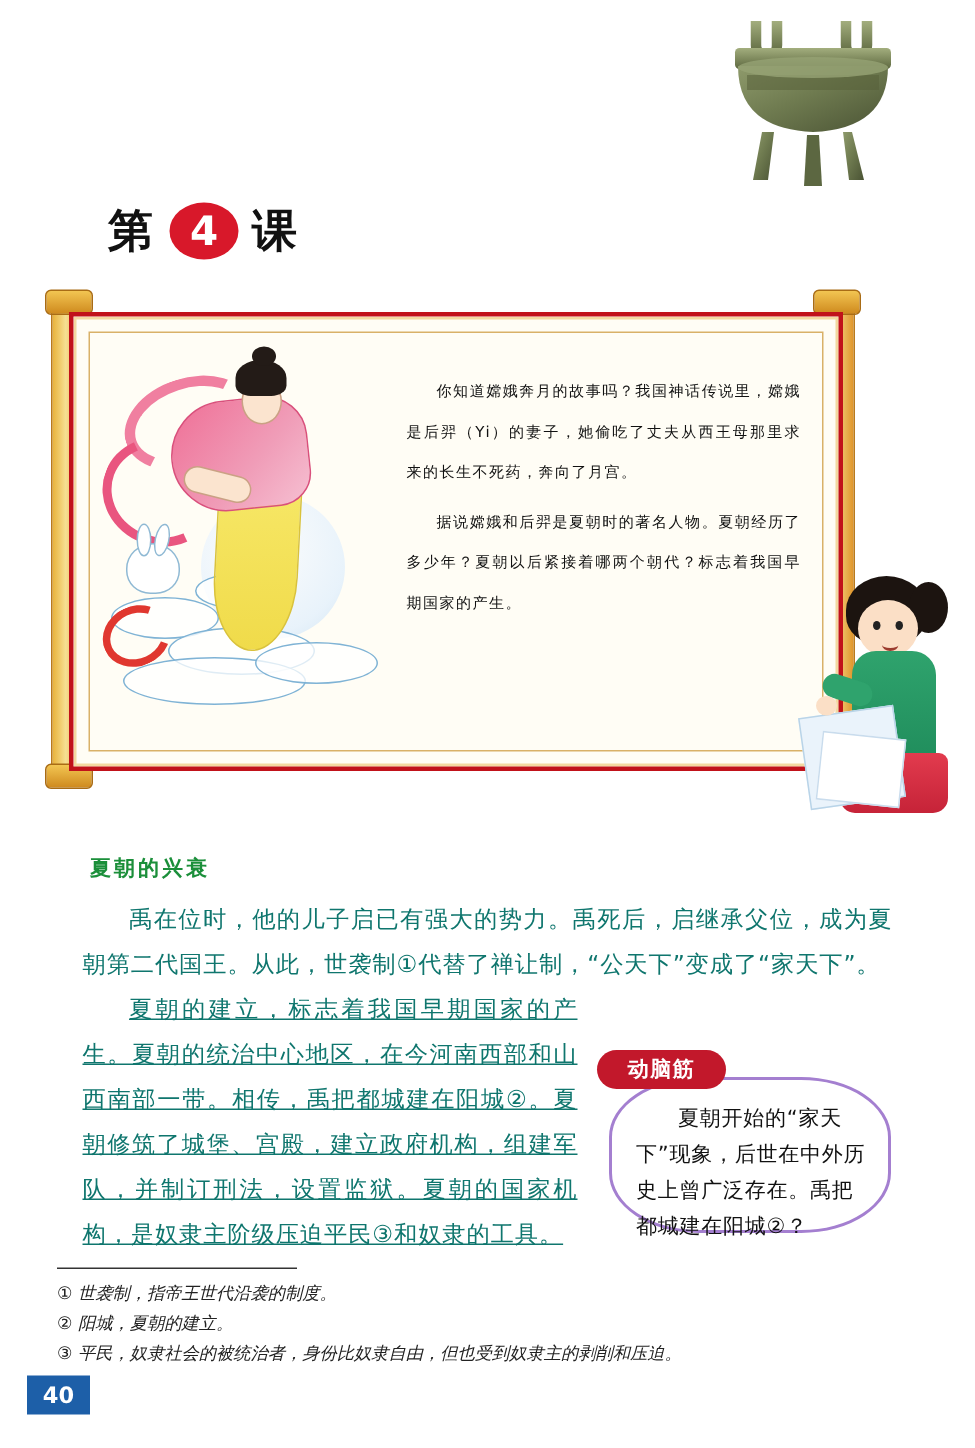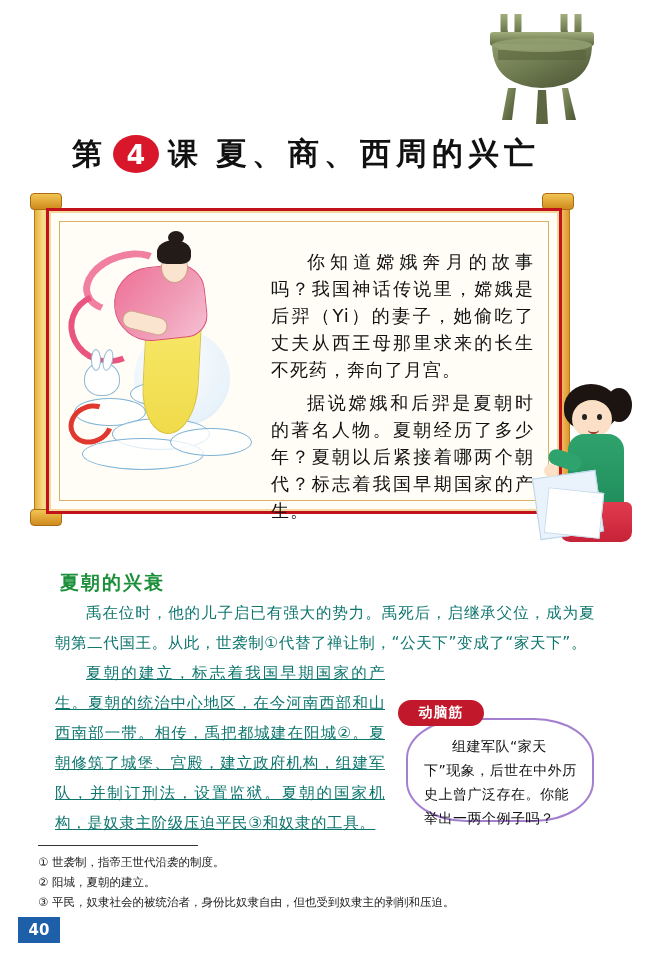--- a/index.html
+++ b/index.html
@@ -57,21 +57,21 @@
     box-shadow:0 0 0 2px #f3d9a0 inset;
   }
   .scroll-inner{
     position:absolute;left:10px;top:10px;right:10px;bottom:10px;
     border:1px solid #d9b168;
     display:flex;
   }
   .scroll-art{width:205px;position:relative;flex:none;}
   .scroll-text{
     flex:1;padding:26px 14px 10px 6px;
-    font-size:18px;line-height:27px;color:#111;
+    font-size:10px;line-height:27px;color:#111;
     text-align:justify;letter-spacing:1px;
     font-family:"DejaVu Sans","Liberation Sans",sans-serif;
   }
   .scroll-text p{margin:0 0 6px 0;text-indent:2em;}
 
   
   .moon{
     position:absolute;left:74px;top:108px;width:96px;height:96px;border-radius:50%;
     background:radial-gradient(circle at 40% 35%,#fdfdfd,#e7f2fb 70%,#cfe3f3);
     opacity:.95;
@@ -181,21 +181,21 @@
     transform:rotate(-8deg);
   }
   .g-paper2{
     position:absolute;left:8px;top:112px;width:54px;height:44px;
     background:#ffffff;border:1px solid #c9dced;transform:rotate(6deg);
   }
 
   
   .section-head{
     position:absolute;left:60px;top:570px;
-    font-size:19px;font-weight:bold;color:#1b8f3a;letter-spacing:2px;
+    font-size:14px;font-weight:bold;color:#1b8f3a;letter-spacing:2px;
   }
   .body-col{
     position:absolute;left:55px;top:598px;width:540px;
     font-size:15.5px;line-height:30px;color:#0f766e;letter-spacing:0.6px;
     text-align:justify;
   }
   .body-col p{margin:0;text-indent:2em;}
   .body-narrow{width:330px;text-decoration:underline;}
 
   
@@ -216,21 +216,21 @@
     font-size:14px;line-height:24px;color:#111;letter-spacing:0.5px;
   }
   .brain-bubble p{margin:0;text-indent:2em;}
 
   
   .fn-rule{position:absolute;left:38px;top:845px;width:160px;border-top:1px solid #333;}
   .footnotes{
     position:absolute;left:38px;top:852px;width:560px;
     font-size:11.5px;line-height:20px;color:#222;
   }
-  .footnotes div{white-space:nowrap;}
+  .footnotes div{white-space:nowrap;font-style:italic;}
 
   
   .page-num{
     position:absolute;left:18px;bottom:22px;width:42px;height:26px;
     background:#1d5fa8;color:#fff;font-size:15px;font-weight:bold;
     display:flex;align-items:center;justify-content:center;
   }
 </style>
 </head>
 <body>
@@ -257,21 +257,20 @@
     <path d="M56 84 L50 116 L60 116 L64 84 Z" fill="url(#bz)"></path>
     <path d="M116 84 L124 116 L114 116 L110 84 Z" fill="url(#bz)"></path>
     <path d="M86 86 L84 120 L96 120 L94 86 Z" fill="#5c6741"></path>
     <ellipse cx="90" cy="41" rx="50" ry="7" fill="#96a274" opacity=".8"></ellipse>
   </svg>
 
   <div class="title-row">
     <span class="t-char">第</span>
     <span class="lesson-num">4</span>
     <span class="t-char">课</span>
-    <span class="title-main">夏、商、西周的兴亡</span>
   </div>
 
   <div class="scroll-wrap">
     <div class="scroll-rod rod-left">
       <div class="rod-cap cap-t"></div>
       <div class="rod-cap cap-b"></div>
     </div>
     <div class="scroll-rod rod-right">
       <div class="rod-cap cap-t"></div>
       <div class="rod-cap cap-b"></div>
@@ -331,21 +330,21 @@
   <div class="body-col" style="top:598px;width:540px;">
     <p>禹在位时，他的儿子启已有强大的势力。禹死后，启继承父位，成为夏朝第二代国王。从此，世袭制①代替了禅让制，“公天下”变成了“家天下”。</p>
   </div>
 
   <div class="body-col body-narrow" style="top:658px;">
     <p>夏朝的建立，标志着我国早期国家的产生。夏朝的统治中心地区，在今河南西部和山西南部一带。相传，禹把都城建在阳城②。夏朝修筑了城堡、宫殿，建立政府机构，组建军队，并制订刑法，设置监狱。夏朝的国家机构，是奴隶主阶级压迫平民③和奴隶的工具。</p>
   </div>
 
   <div class="brain-box">
     <div class="brain-bubble">
-      <p>组建军队“家天下”现象，后世在中外历史上曾广泛存在。你能举出一两个例子吗？</p>
+      <p>夏朝开始的“家天下”现象，后世在中外历史上曾广泛存在。禹把都城建在阳城②？</p>
     </div>
     <div class="brain-tag">动脑筋</div>
   </div>
 
   <div class="fn-rule"></div>
   <div class="footnotes">
     <div>① 世袭制，指帝王世代沿袭的制度。</div>
     <div>② 阳城，夏朝的建立。</div>
     <div>③ 平民，奴隶社会的被统治者，身份比奴隶自由，但也受到奴隶主的剥削和压迫。</div>
   </div>

